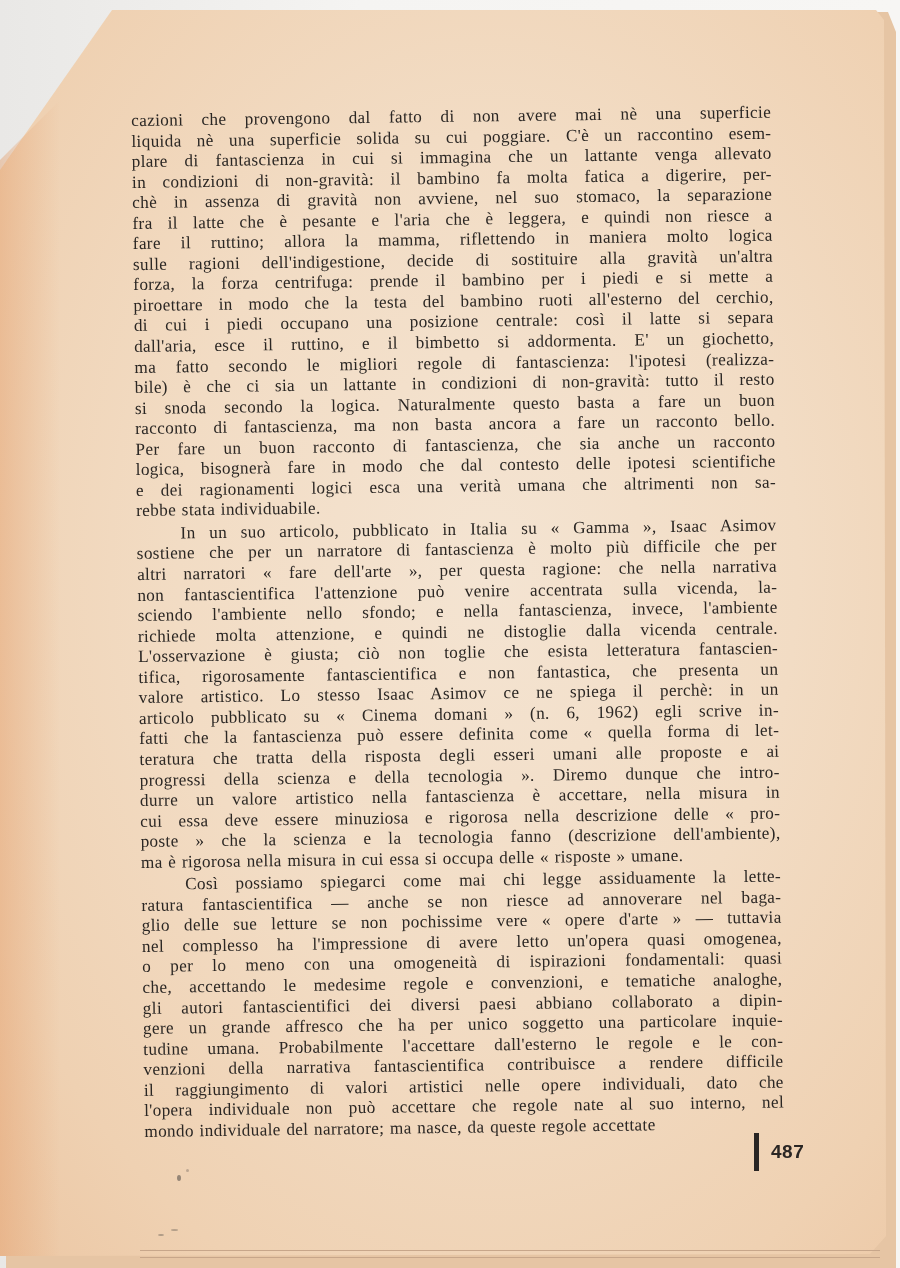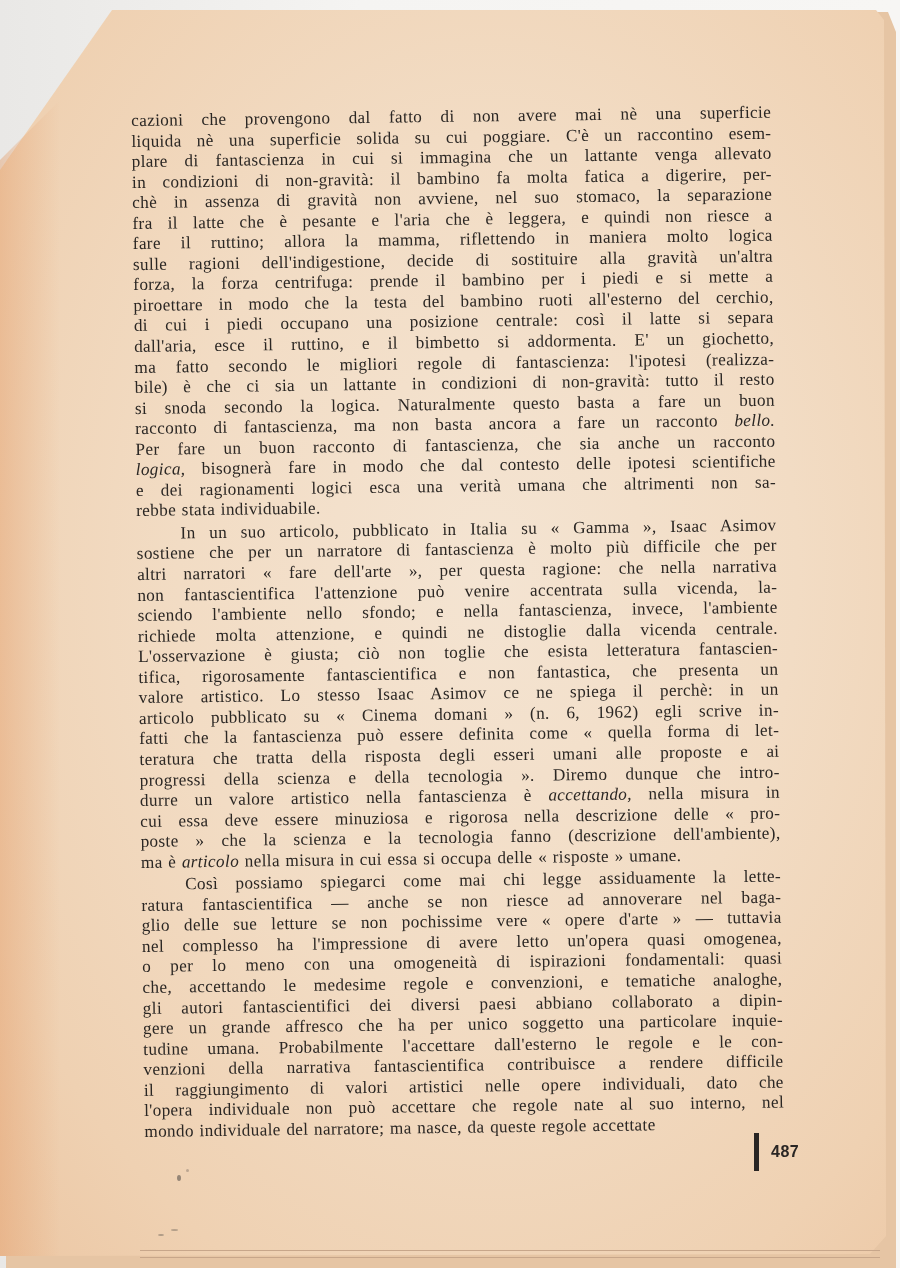--- a/index.html
+++ b/index.html
@@ -38,30 +38,30 @@
     font-size: 17.2px; line-height: 20.55px; color: #2b2724;
     letter-spacing: 0.35px; word-spacing: 1px;
   }
   .line {
     display: block; height: 20.55px; white-space: nowrap;
     text-align: justify; text-align-last: justify;
   }
   .line.last { text-align-last: left; }
   .line.indent { padding-left: 44px; }
   .para-gap { height: 2px; }
-  .it { font-style: italic; }
+  .it { }
   .page-number-wrap {
     position: absolute; left: 754px; top: 1133px; display: flex; align-items: center;
   }
   .page-number-bar {
     width: 5px; height: 38px; background: #2a2624; margin-right: 12px;
   }
   .page-number {
     font-family: "Liberation Sans", "DejaVu Sans", sans-serif;
-    font-weight: bold; font-size: 16px; color: #2a2624; letter-spacing: 0.5px;
+    font-weight: bold; font-size: 19px; color: #2a2624; letter-spacing: 0.5px;
   }
   .speck { position: absolute; background: #6f655c; border-radius: 50%; opacity: 0.7; }
 </style>
 </head>
 <body>
 
 <div class="backdrop"></div>
 <div class="page-stack"></div>
 <div class="page"></div>
 <div class="page-shade-left"></div>
@@ -98,24 +98,24 @@
       <span class="line"><span>non fantascientifica l'attenzione può venire accentrata sulla vicenda, la-</span></span>
       <span class="line"><span>sciendo l'ambiente nello sfondo; e nella fantascienza, invece, l'ambiente</span></span>
       <span class="line"><span>richiede molta attenzione, e quindi ne distoglie dalla vicenda centrale.</span></span>
       <span class="line"><span>L'osservazione è giusta; ciò non toglie che esista letteratura fantascien-</span></span>
       <span class="line"><span>tifica, rigorosamente fantascientifica e non fantastica, che presenta un</span></span>
       <span class="line"><span>valore artistico. Lo stesso Isaac Asimov ce ne spiega il perchè: in un</span></span>
       <span class="line"><span>articolo pubblicato su « Cinema domani » (n. 6, 1962) egli scrive in-</span></span>
       <span class="line"><span>fatti che la fantascienza può essere definita come « quella forma di let-</span></span>
       <span class="line"><span>teratura che tratta della risposta degli esseri umani alle proposte e ai</span></span>
       <span class="line"><span>progressi della scienza e della tecnologia ». Diremo dunque che intro-</span></span>
-      <span class="line"><span>durre un valore artistico nella fantascienza è </span><span class="it">accettando,</span><span> nella misura in</span></span>
+      <span class="line"><span>durre un valore artistico nella fantascienza è </span><span class="it">accettare,</span><span> nella misura in</span></span>
       <span class="line"><span>cui essa deve essere minuziosa e rigorosa nella descrizione delle « pro-</span></span>
       <span class="line"><span>poste » che la scienza e la tecnologia fanno (descrizione dell'ambiente),</span></span>
-      <span class="line last"><span>ma è </span><span class="it">articolo</span><span> nella misura in cui essa si occupa delle « risposte » umane.</span></span>
+      <span class="line last"><span>ma è </span><span class="it">rigorosa</span><span> nella misura in cui essa si occupa delle « risposte » umane.</span></span>
     </div>
     <div class="para-gap"></div>
     <div>
       <span class="line indent"><span>Così possiamo spiegarci come mai chi legge assiduamente la lette-</span></span>
       <span class="line"><span>ratura fantascientifica — anche se non riesce ad annoverare nel baga-</span></span>
       <span class="line"><span>glio delle sue letture se non pochissime vere « opere d'arte » — tuttavia</span></span>
       <span class="line"><span>nel complesso ha l'impressione di avere letto un'opera quasi omogenea,</span></span>
       <span class="line"><span>o per lo meno con una omogeneità di ispirazioni fondamentali: quasi</span></span>
       <span class="line"><span>che, accettando le medesime regole e convenzioni, e tematiche analoghe,</span></span>
       <span class="line"><span>gli autori fantascientifici dei diversi paesi abbiano collaborato a dipin-</span></span>

